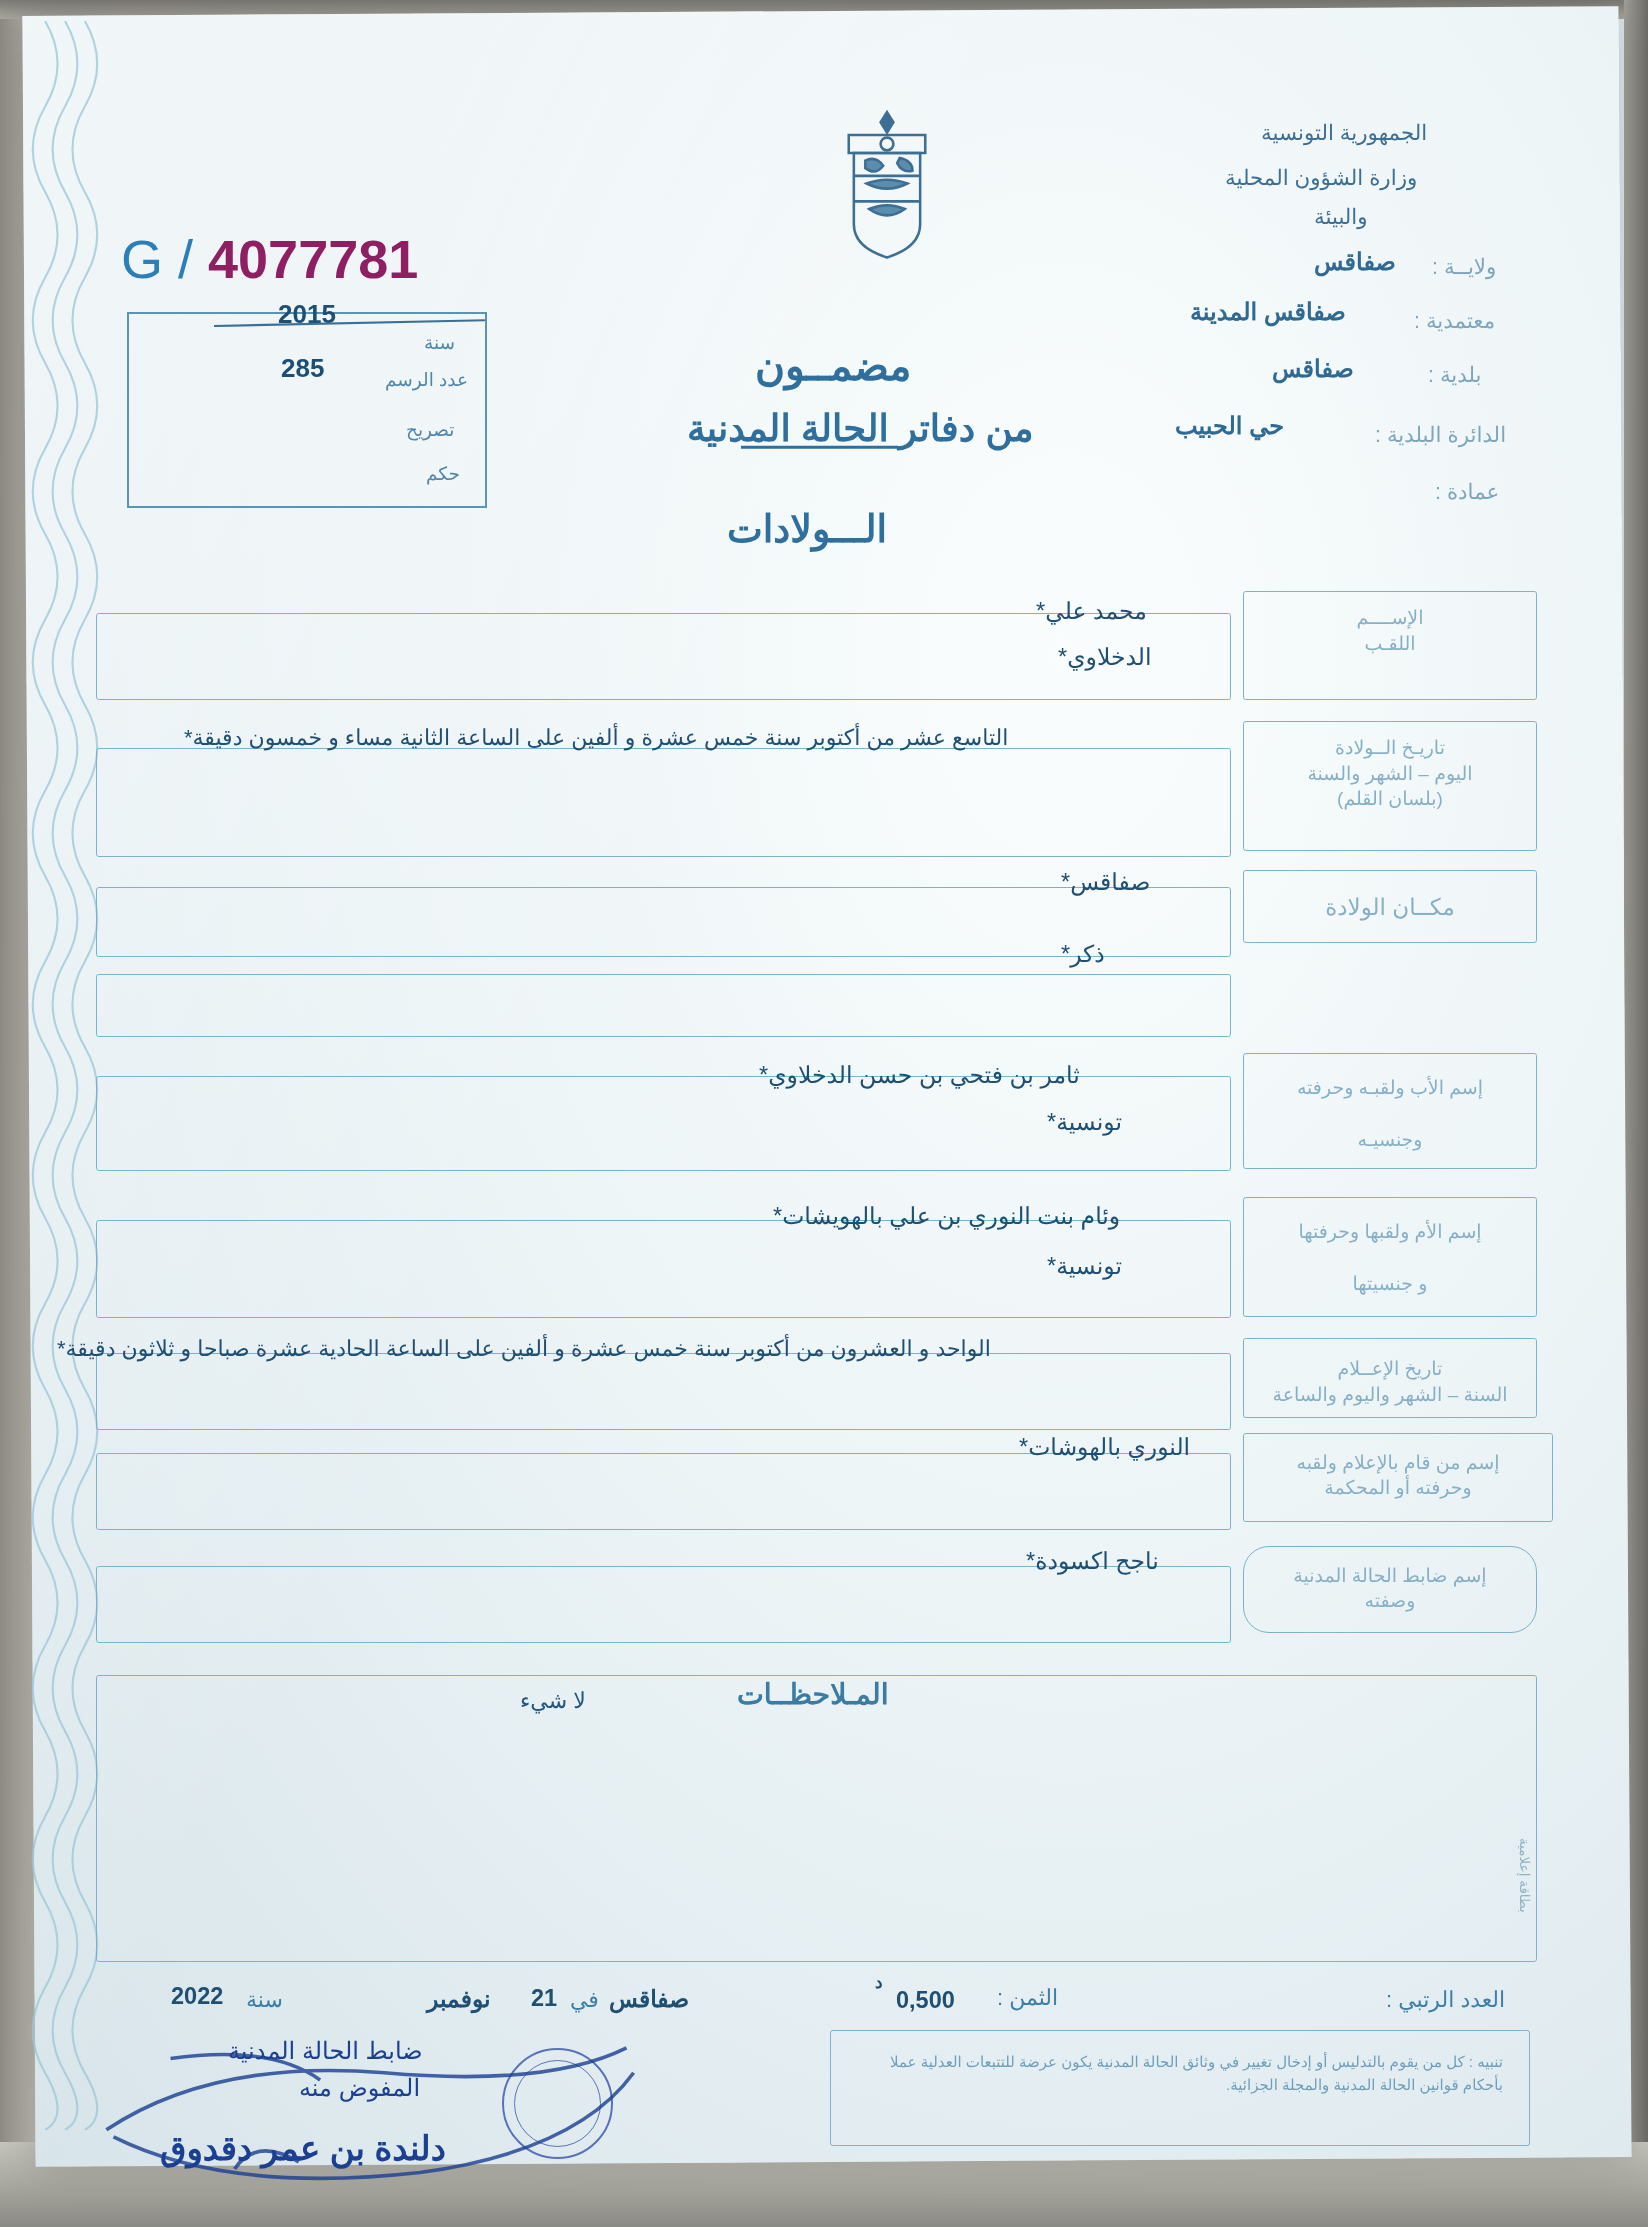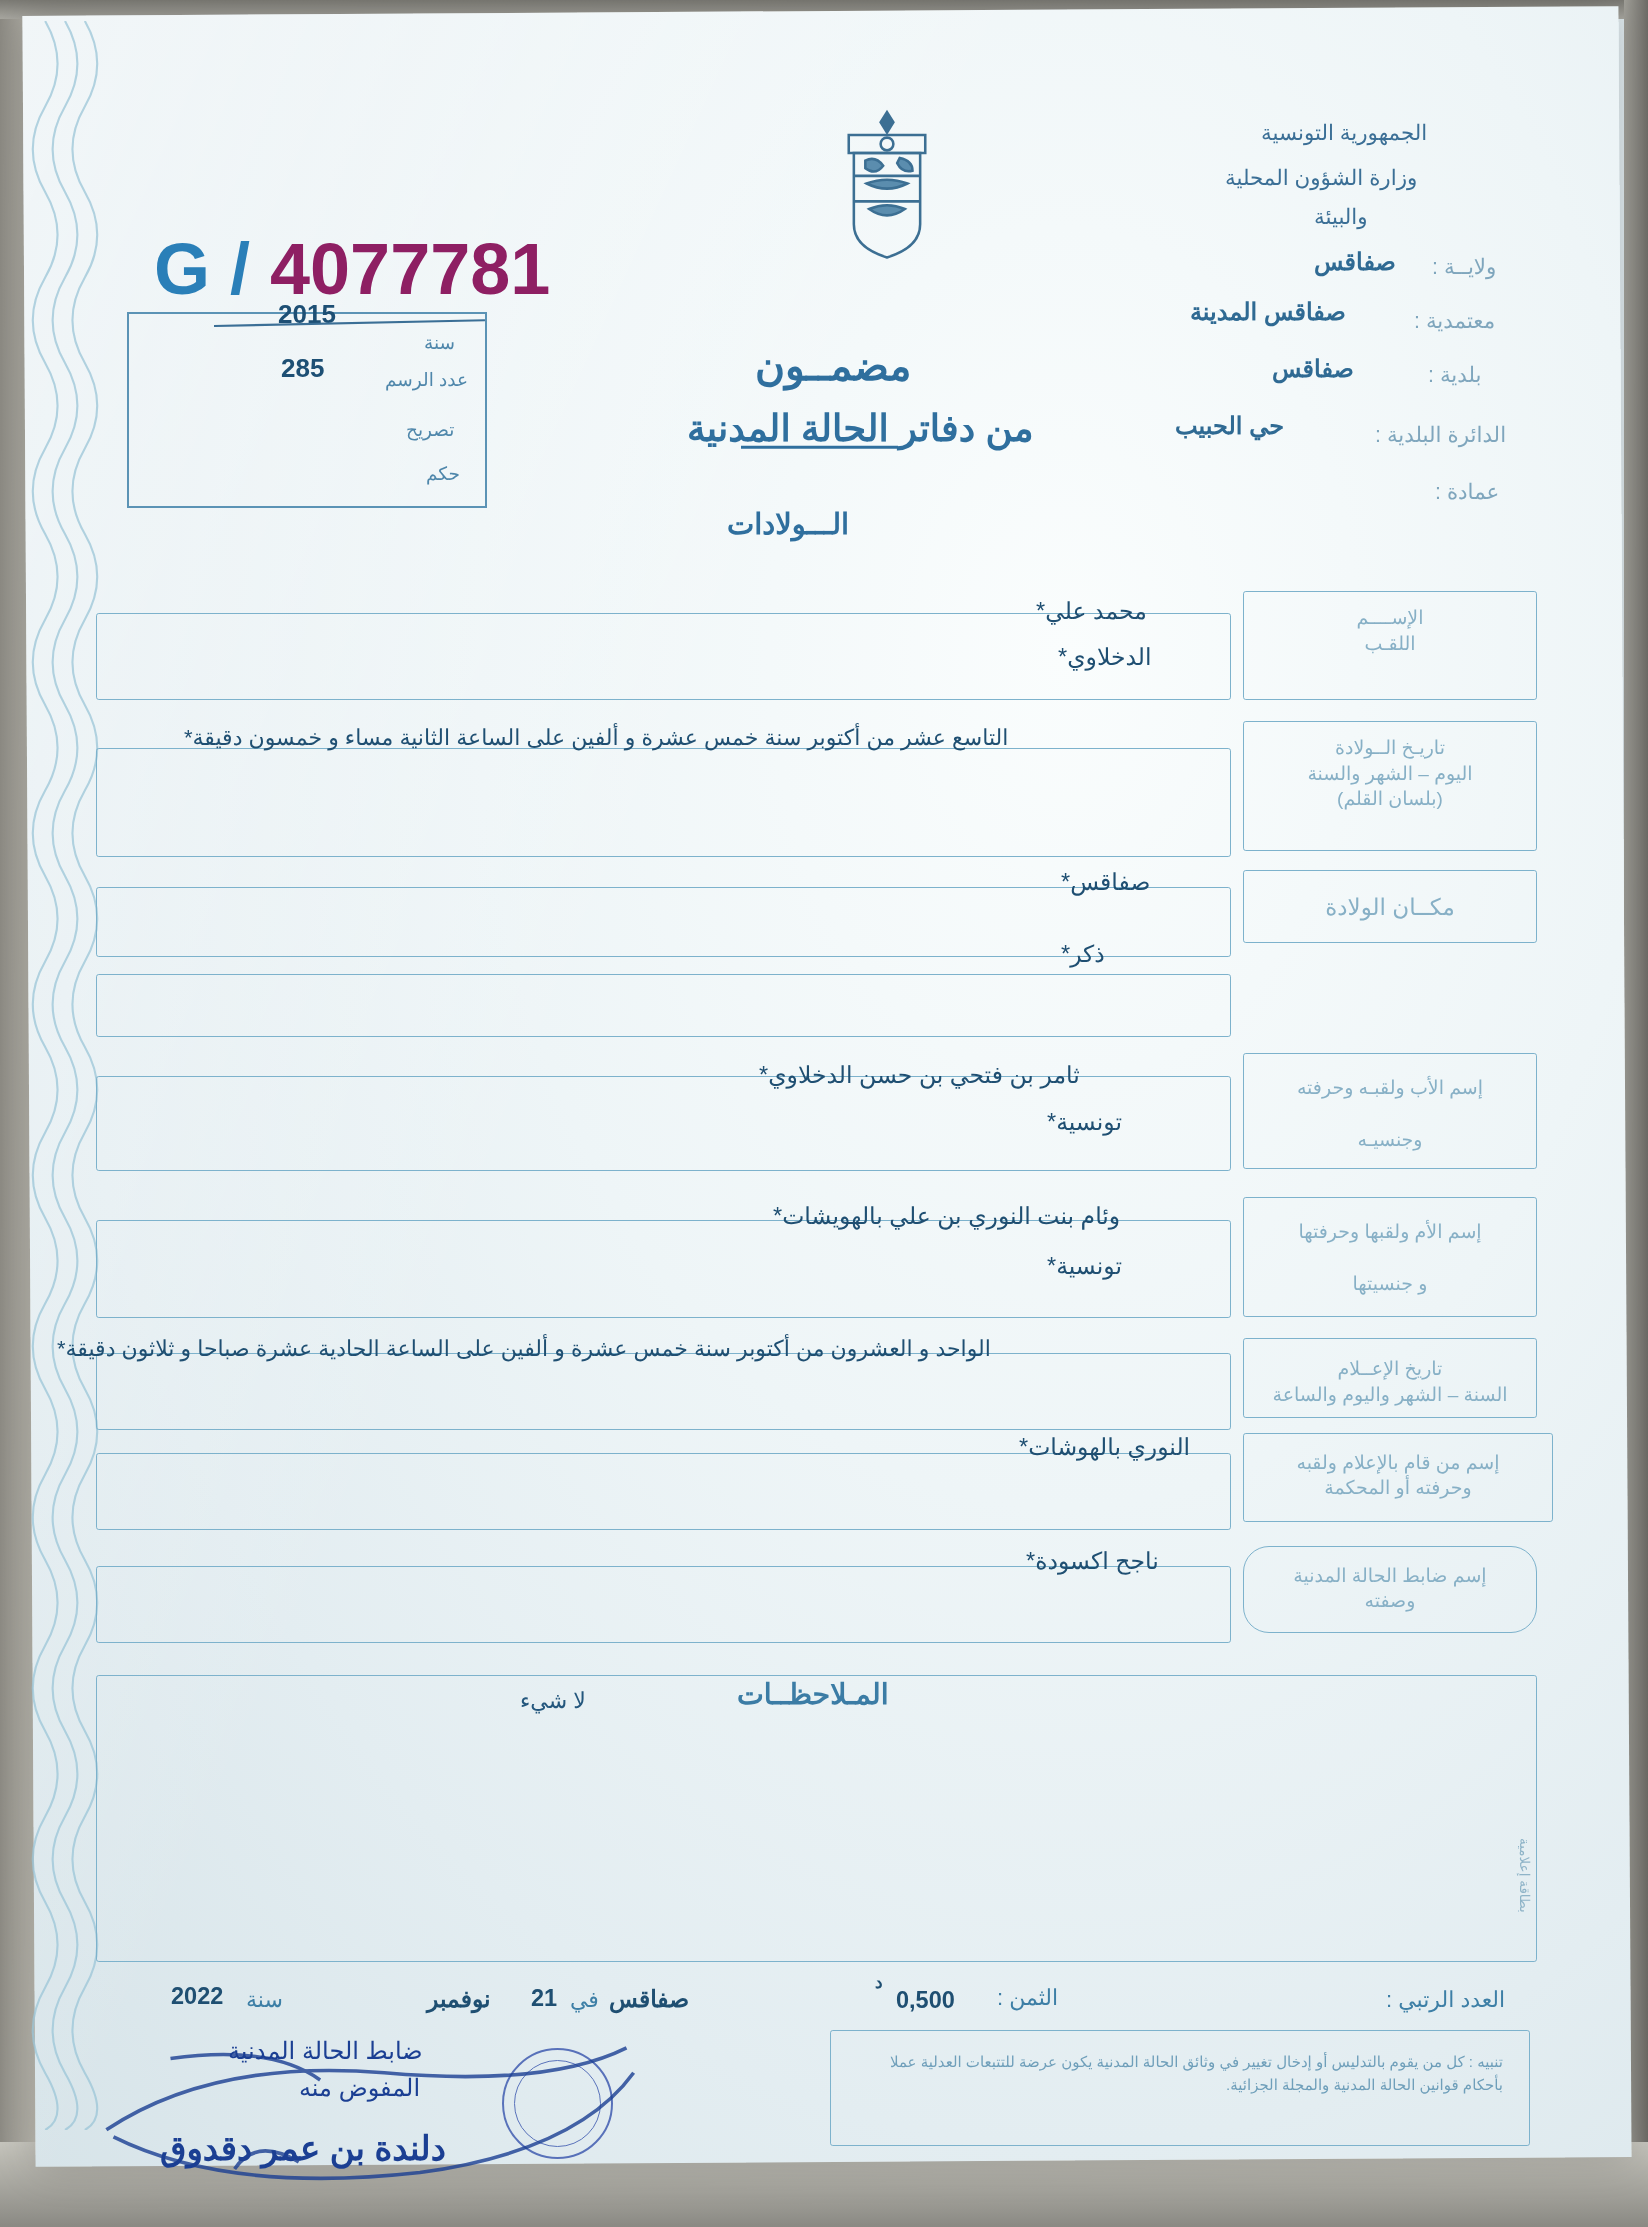--- a/index.html
+++ b/index.html
@@ -30,23 +30,23 @@
     opacity:.75;
   }
   .content{position:absolute;left:0;top:0;width:1648px;height:2227px;}
 
   
   .hdr-right{position:absolute;text-align:left;color:#3b6f96;font-size:21.4px;letter-spacing:0.4px;}
   .hdr-lbl{position:absolute;color:#7fa6bd;font-size:21.4px;}
   .hdr-val{position:absolute;color:#2f6a93;font-size:24px;font-weight:600;}
   .title1{position:absolute;color:#2f6f9e;font-size:41px;font-weight:700;letter-spacing:4.3px;}
   .title2{position:absolute;color:#2f6f9e;font-size:37px;font-weight:700;letter-spacing:1.4px;}
-  .title3{position:absolute;color:#2f6f9e;font-size:29px;font-weight:700;letter-spacing:7.1px;}
-
-  .serial{position:absolute;font-size:72px;font-weight:700;color:#2a7fb8;margin-left:33px;}
+  .title3{position:absolute;color:#2f6f9e;font-size:38px;font-weight:700;letter-spacing:7.1px;}
+
+  .serial{position:absolute;font-size:54px;font-weight:400;color:#2a7fb8;}
   .serial b{color:#8e1f63;font-family:"Liberation Sans",sans-serif;}
   .stampbox{position:absolute;border:2.1px solid #5b93b5;}
   .stamp-lbl{position:absolute;color:#4f87ab;font-size:18.5px;}
   .stamp-val{position:absolute;color:#1d4f74;font-size:26px;font-weight:700;}
 
   
   .lblbox{position:absolute;border:1.4px solid #7db2cc;border-radius:2.8px;}
   .valbox{position:absolute;border:1.4px solid #7db2cc;border-radius:2.8px;}
   .lbltext{position:absolute;color:#87b0c6;font-size:19px;line-height:1.35;text-align:center;width:100%;}
   .val{position:absolute;color:#1f4f72;font-size:23.5px;white-space:nowrap;}

